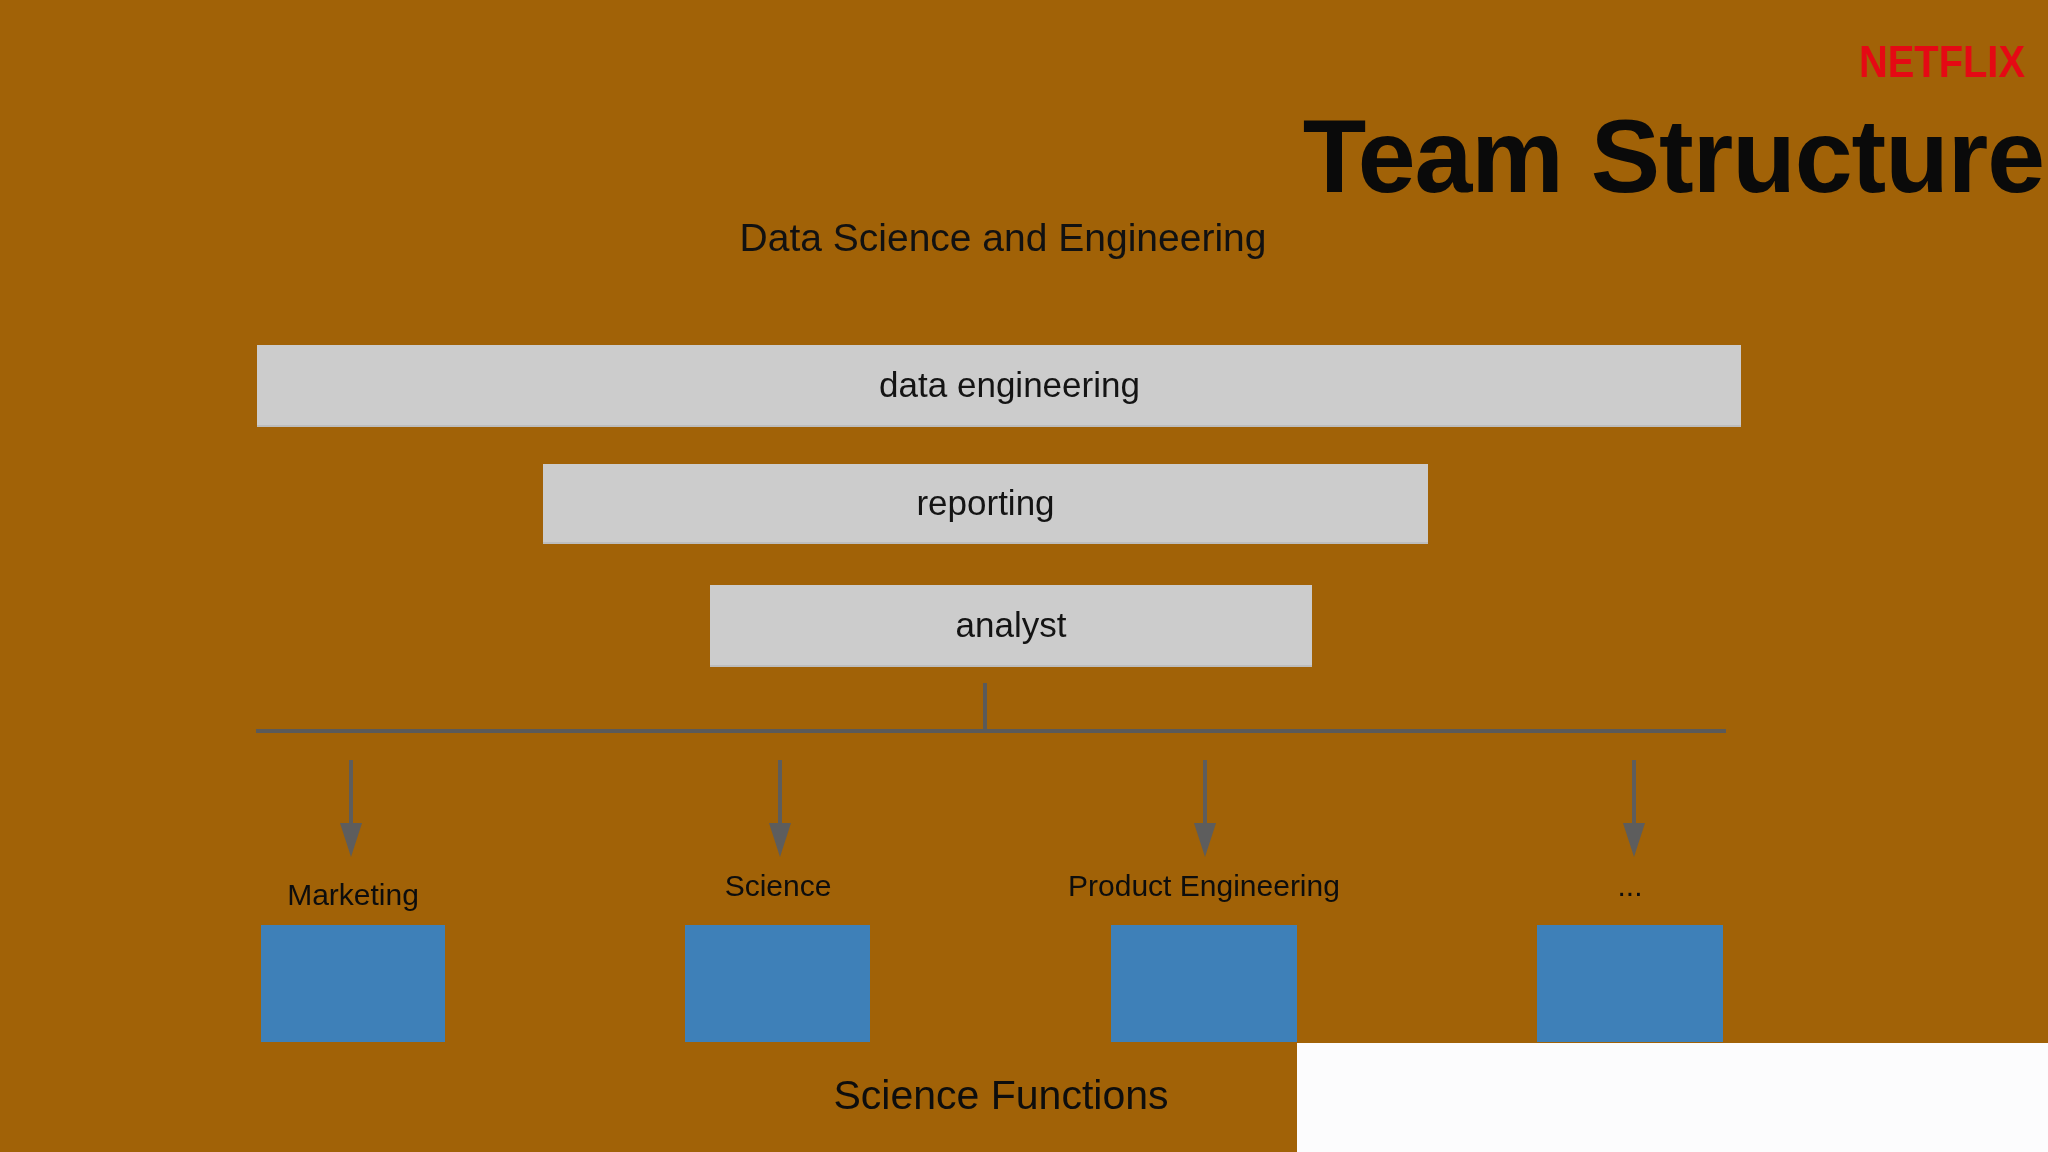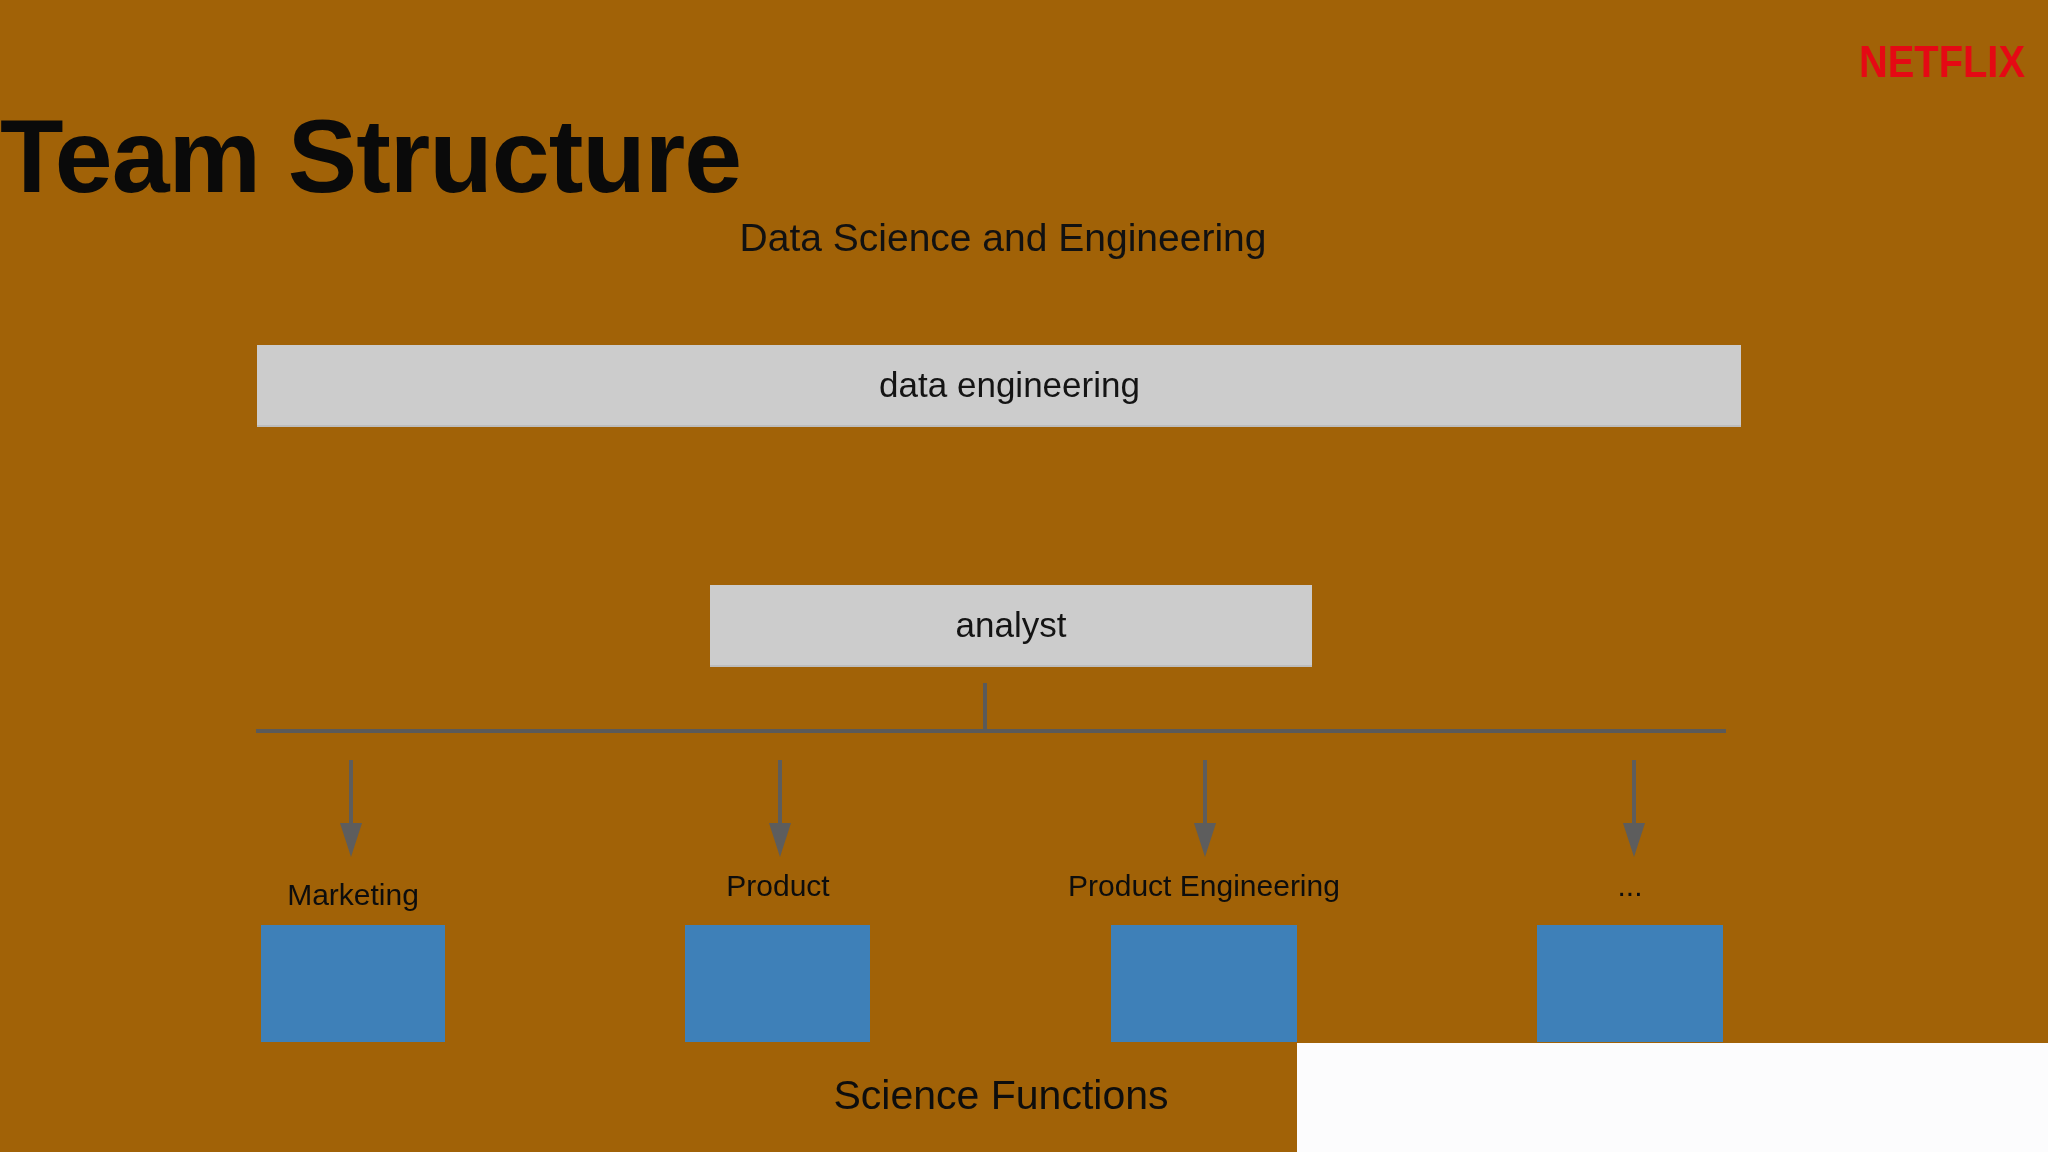--- a/index.html
+++ b/index.html
@@ -13,21 +13,21 @@
     width: 2048px;
     height: 1152px;
     background: #a16207;
     overflow: hidden;
   }
   .abs { position: absolute; }
 
   
   .title {
     left: 0; top: 104px; width: 2044px;
-    text-align: left;
+    text-align: right;
     font-size: 104px;
     font-weight: bold;
     color: #0a0a0a;
     letter-spacing: -1px;
     line-height: 1.0;
   }
   .subtitle {
     left: 0; top: 216px; width: 2006px;
     text-align: center;
     font-size: 39px;
@@ -107,20 +107,23 @@
       <text x="87" y="41" text-anchor="middle" textLength="166" lengthAdjust="spacingAndGlyphs" font-family="Liberation Sans, sans-serif" font-size="44" font-weight="bold" fill="#e50914">NETFLIX</text>
     </svg>
   </div>
 
   <div class="abs title">Team Structure</div>
   <div class="abs subtitle">Data Science and Engineering</div>
 
   <div class="abs layer-bar bar-de">
     <span>data engineering</span>
   </div>
+  <div class="abs layer-bar bar-rp">
+    <span>reporting</span>
+  </div>
   <div class="abs layer-bar bar-an">
     <span>analyst</span>
   </div>
 
   <div class="abs v-stub"></div>
   <div class="abs h-line"></div>
 
   <svg class="abs down-arrow arrow-1" viewBox="0 0 24 98">
     <line x1="12" y1="0" x2="12" y2="66" stroke="#5d5d5d" stroke-width="4"></line>
     <polygon points="1,63 23,63 12,97" fill="#5d5d5d"></polygon>
@@ -132,21 +135,21 @@
   <svg class="abs down-arrow arrow-3" viewBox="0 0 24 98">
     <line x1="12" y1="0" x2="12" y2="66" stroke="#5d5d5d" stroke-width="4"></line>
     <polygon points="1,63 23,63 12,97" fill="#5d5d5d"></polygon>
   </svg>
   <svg class="abs down-arrow arrow-4" viewBox="0 0 24 98">
     <line x1="12" y1="0" x2="12" y2="66" stroke="#5d5d5d" stroke-width="4"></line>
     <polygon points="1,63 23,63 12,97" fill="#5d5d5d"></polygon>
   </svg>
 
   <div class="abs fn-label label-1">Marketing</div>
-  <div class="abs fn-label label-2">Product</div>
+  <div class="abs fn-label label-2">Science</div>
   <div class="abs fn-label label-3">Product Engineering</div>
   <div class="abs fn-label label-4">...</div>
 
   <div class="abs fn-box box-1"></div>
   <div class="abs fn-box box-2"></div>
   <div class="abs fn-box box-3"></div>
   <div class="abs fn-box box-4"></div>
 
   <div class="abs br-shade"></div>
 

